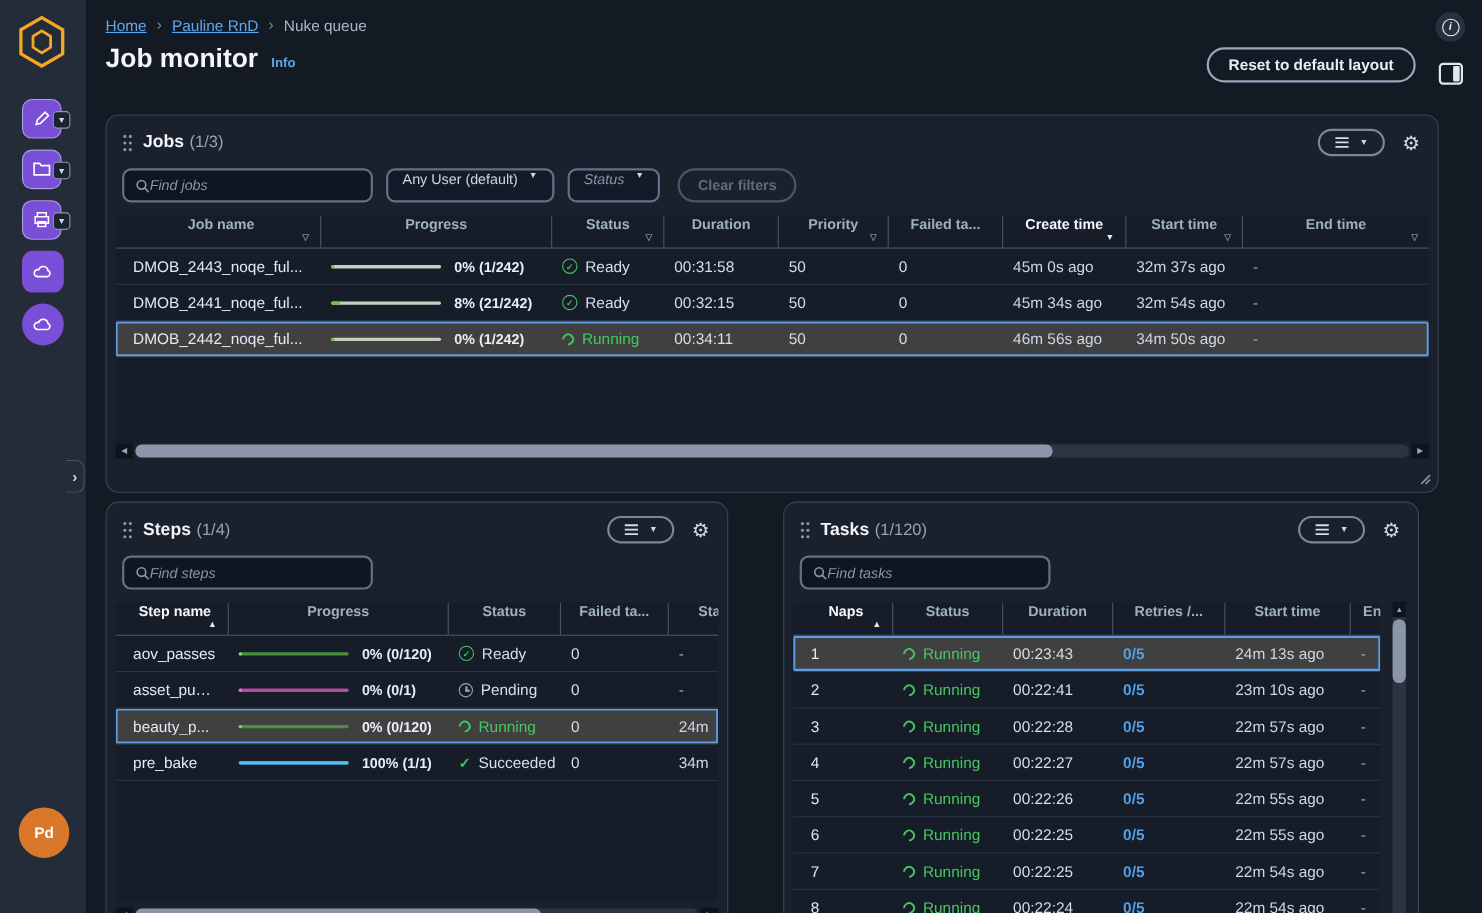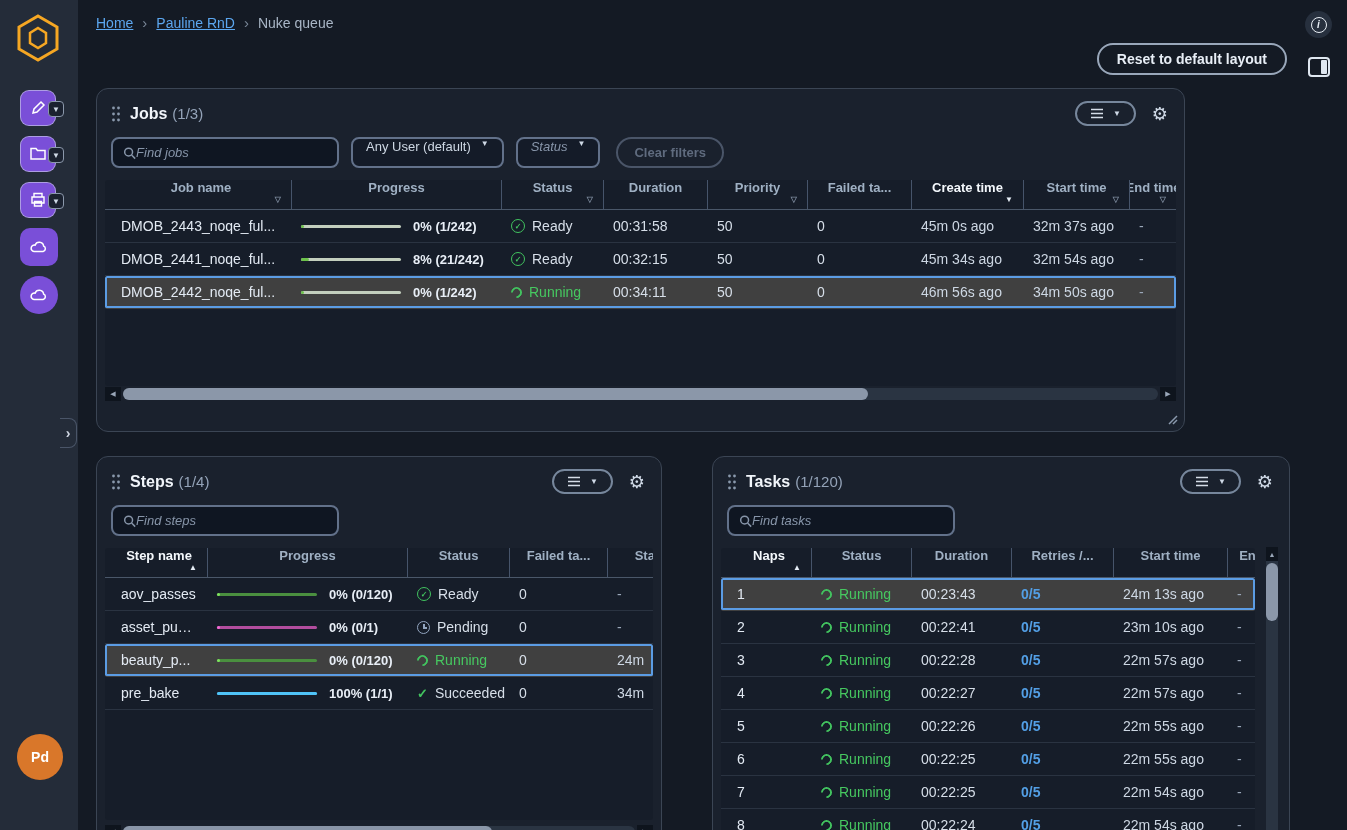--- a/index.html
+++ b/index.html
@@ -46,21 +46,21 @@
   .info-btn { position:absolute; top:11px; right:15px; width:27px; height:27px; border-radius:50%;
               background:#27303e; border:none; display:flex; align-items:center; justify-content:center; }
   .i-circle { width:16px; height:16px; border:1.5px solid #e7edf4; border-radius:50%; color:#e7edf4;
               font-size:10px; font-weight:700; font-style:italic; display:flex; align-items:center; justify-content:center; }
   .split-btn { position:absolute; top:57px; right:17px; width:22px; height:20px; background:transparent; border:none; }
   .panel-glyph { display:block; width:22px; height:20px; border:2px solid #dfe7f0; border-radius:4px; position:relative; }
   .panel-glyph::after { content:""; position:absolute; right:1px; top:1px; bottom:1px; width:6px; background:#dfe7f0; border-radius:1px; }
 
   
   .panel { position:absolute; background:#1a212d; border:1px solid #3b4554; border-radius:12px; overflow:hidden; }
-  #jobs-panel  { left:96px;  top:88px;  width:1089px; height:344px; --cols:186px 210px 102px 104px 100px 104px 112px 106px 1fr; }
+  #jobs-panel  { left:96px;  top:104px;  width:1212px; height:344px; --cols:186px 210px 102px 104px 100px 104px 112px 106px 1fr; }
   #steps-panel { left:96px;  top:456px; width:566px;  height:406px; --cols:102px 200px 102px 98px 84px; }
   #tasks-panel { left:712px; top:456px; width:578px;  height:406px; --cols:90px 100px 100px 102px 114px 40px; }
 
   .panel-head { display:flex; align-items:center; gap:9px; padding:12px 16px 9px 14px; }
   .drag { display:flex; cursor:grab; }
   .panel-title { font-size:16px; font-weight:700; color:#f1f5fa; }
   .panel-count { color:#94a3b8; font-weight:400; font-size:15px; margin-left:5px; }
   .head-actions { margin-left:auto; display:flex; align-items:center; gap:16px; }
   .menu-pill { display:flex; align-items:center; gap:9px; border:2px solid #77879c; border-radius:16px;
                padding:5px 13px; color:#d5dde8; background:transparent; font-size:10px; }
@@ -181,20 +181,24 @@
   </div>
 
 <div class="topbar">
   <div class="breadcrumb">
     <a class="bc-link">Home</a>
     <span class="bc-sep">›</span>
     <a class="bc-link">Pauline RnD</a>
     <span class="bc-sep">›</span>
     <span class="bc-cur">Nuke queue</span>
   </div>
+  <div class="title-row">
+    <h1 class="page-title">Job monitor</h1>
+    <a class="info-link">Info</a>
+  </div>
 </div>
 <button class="reset-btn">Reset to default layout</button>
 <button class="info-btn">
   <span class="i-circle">i</span>
 </button>
 <button class="split-btn">
   <span class="panel-glyph"></span>
 </button>
 
 <div class="panel" id="jobs-panel">

